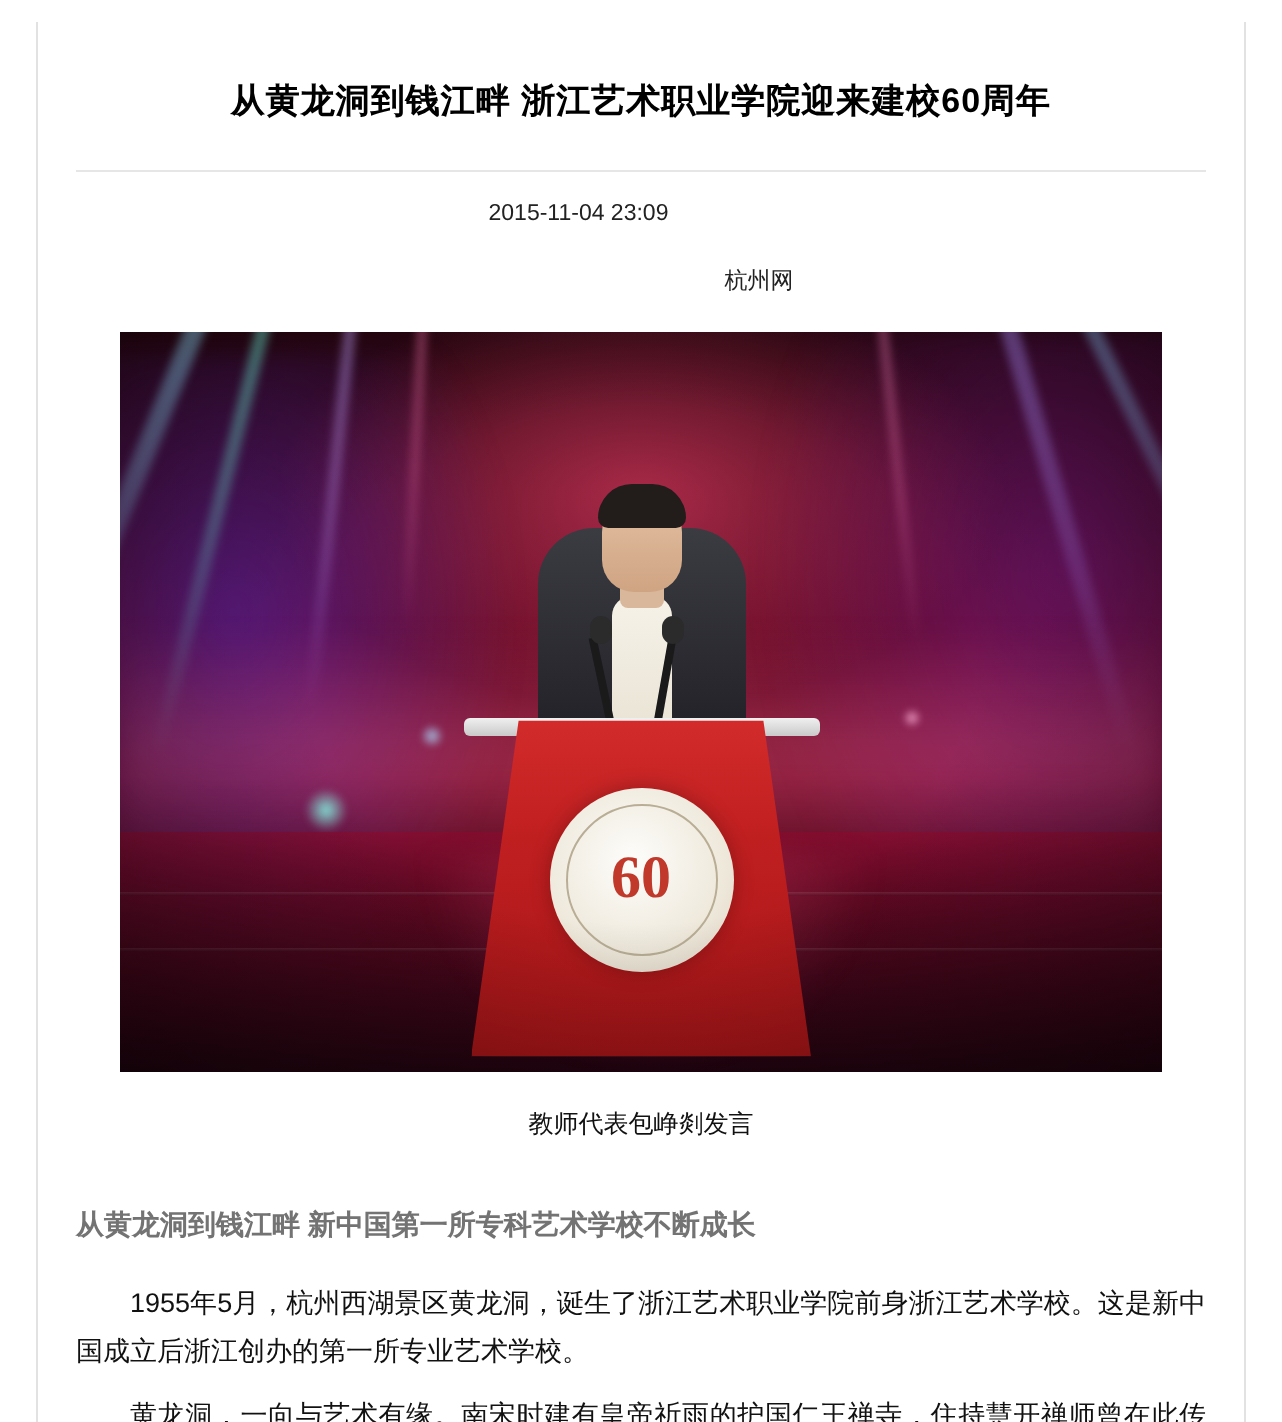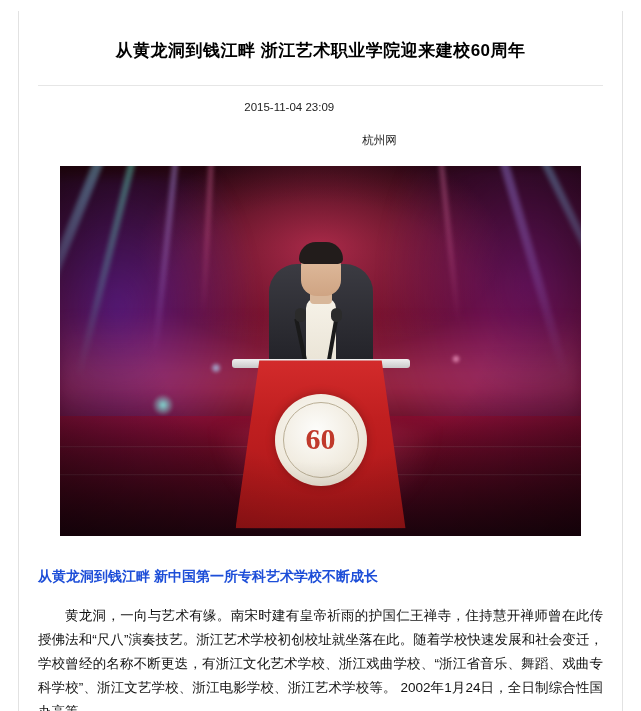--- a/index.html
+++ b/index.html
@@ -210,21 +210,21 @@
   .figure-caption {
     text-align: center;
     font-size: 12.5px;
     color: #111;
     padding: 16px 0 0 0;
     line-height: 20px;
   }
   .subhead {
     font-size: 14px;
     font-weight: bold;
-    color: #1d4ed8;
+    color: #737373;
     padding: 16px 0 4px 0;
     line-height: 24px;
   }
   p.body {
     font-size: 13.5px;
     line-height: 24px;
     color: #111;
     margin: 8px 0 0 0;
     text-indent: 2em;
     text-align: justify;
@@ -278,20 +278,22 @@
         <div class="mic-head h1"></div>
         <div class="mic-head h2"></div>
         <div class="podium-top"></div>
         <div class="podium">
           <div class="emblem">
             <div class="emblem-mark">60</div>
           </div>
         </div>
         <div class="vignette"></div>
       </div>
+      <div class="figure-caption">教师代表包峥剡发言</div>
     </div>
 
     <h2 class="subhead">从黄龙洞到钱江畔  新中国第一所专科艺术学校不断成长</h2>
 
+    <p class="body">1955年5月，杭州西湖景区黄龙洞，诞生了浙江艺术职业学院前身浙江艺术学校。这是新中国成立后浙江创办的第一所专业艺术学校。</p>
     <p class="body">黄龙洞，一向与艺术有缘。南宋时建有皇帝祈雨的护国仁王禅寺，住持慧开禅师曾在此传授佛法和“尺八”演奏技艺。浙江艺术学校初创校址就坐落在此。随着学校快速发展和社会变迁，学校曾经的名称不断更迭，有浙江文化艺术学校、浙江戏曲学校、“浙江省音乐、舞蹈、戏曲专科学校”、浙江文艺学校、浙江电影学校、浙江艺术学校等。  2002年1月24日，全日制综合性国办高等</p>
 
   </div>
 </div>
 
 </body></html>

